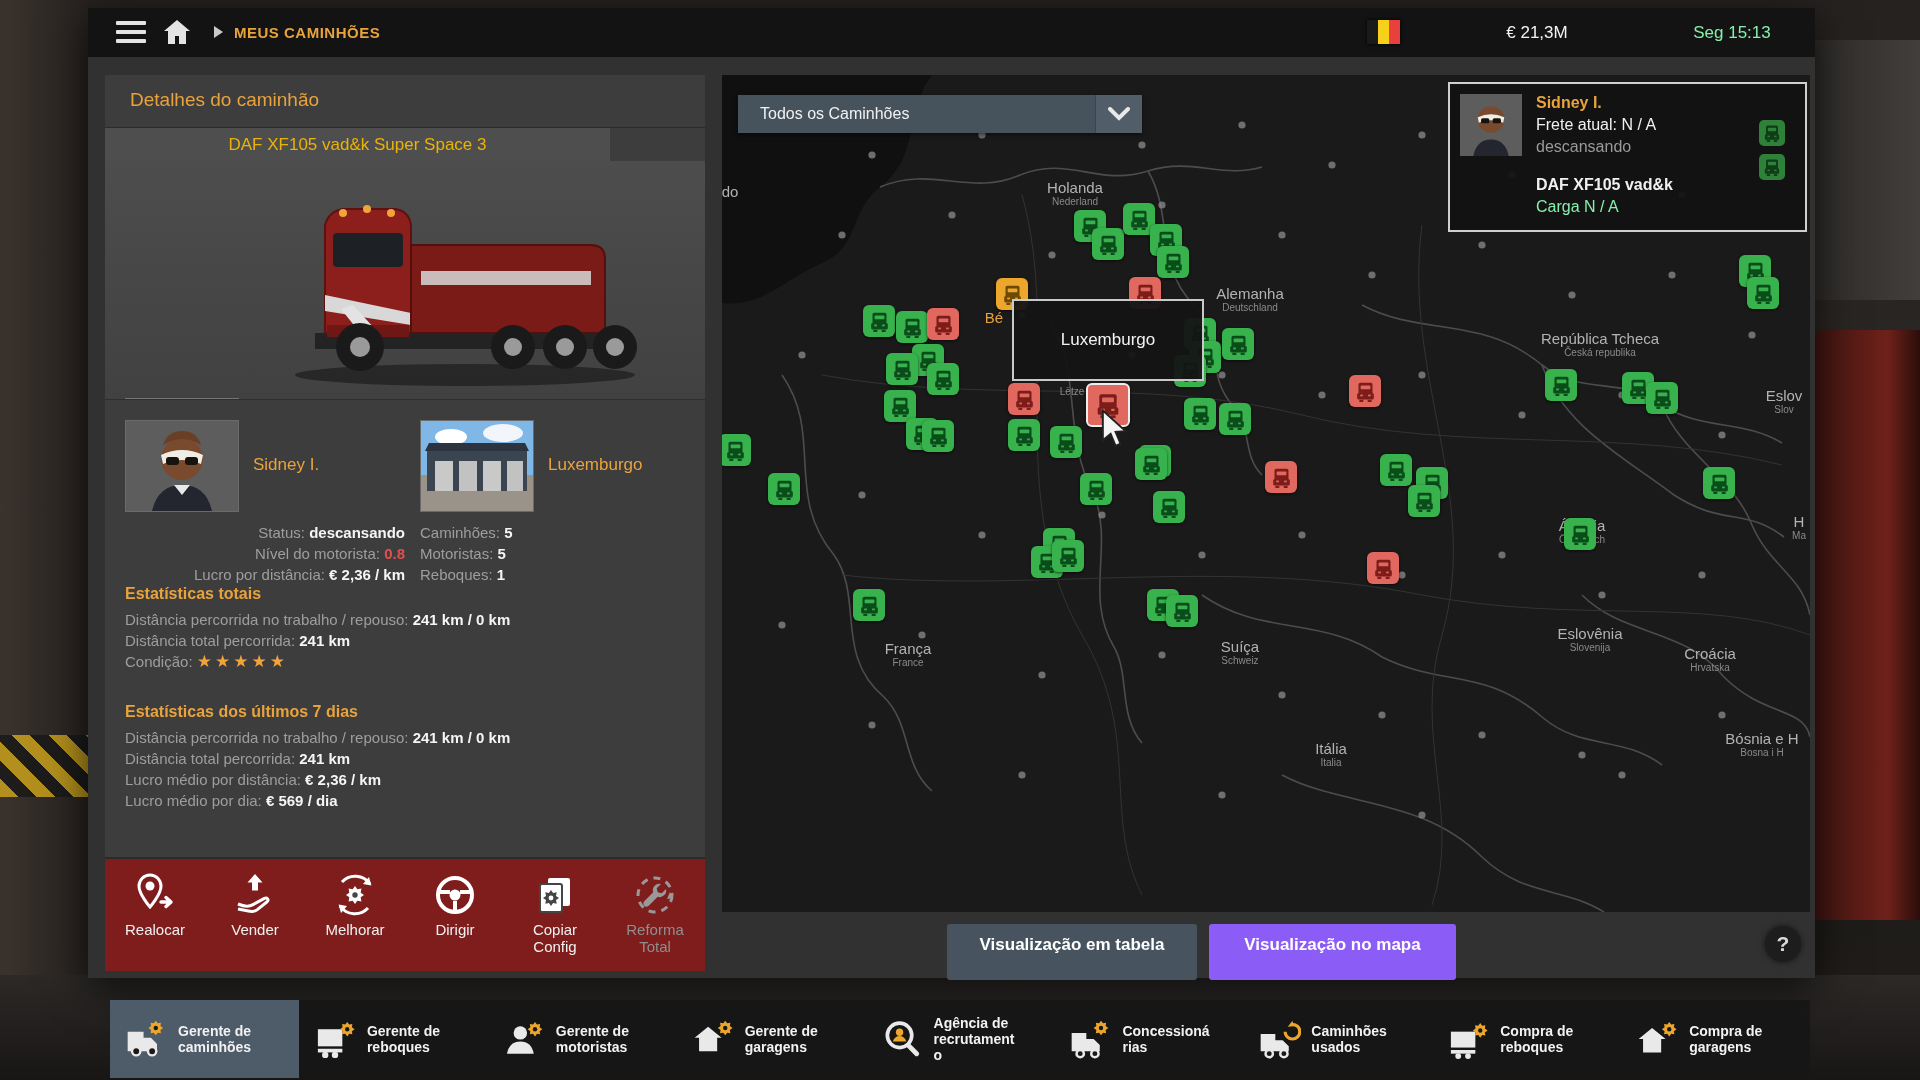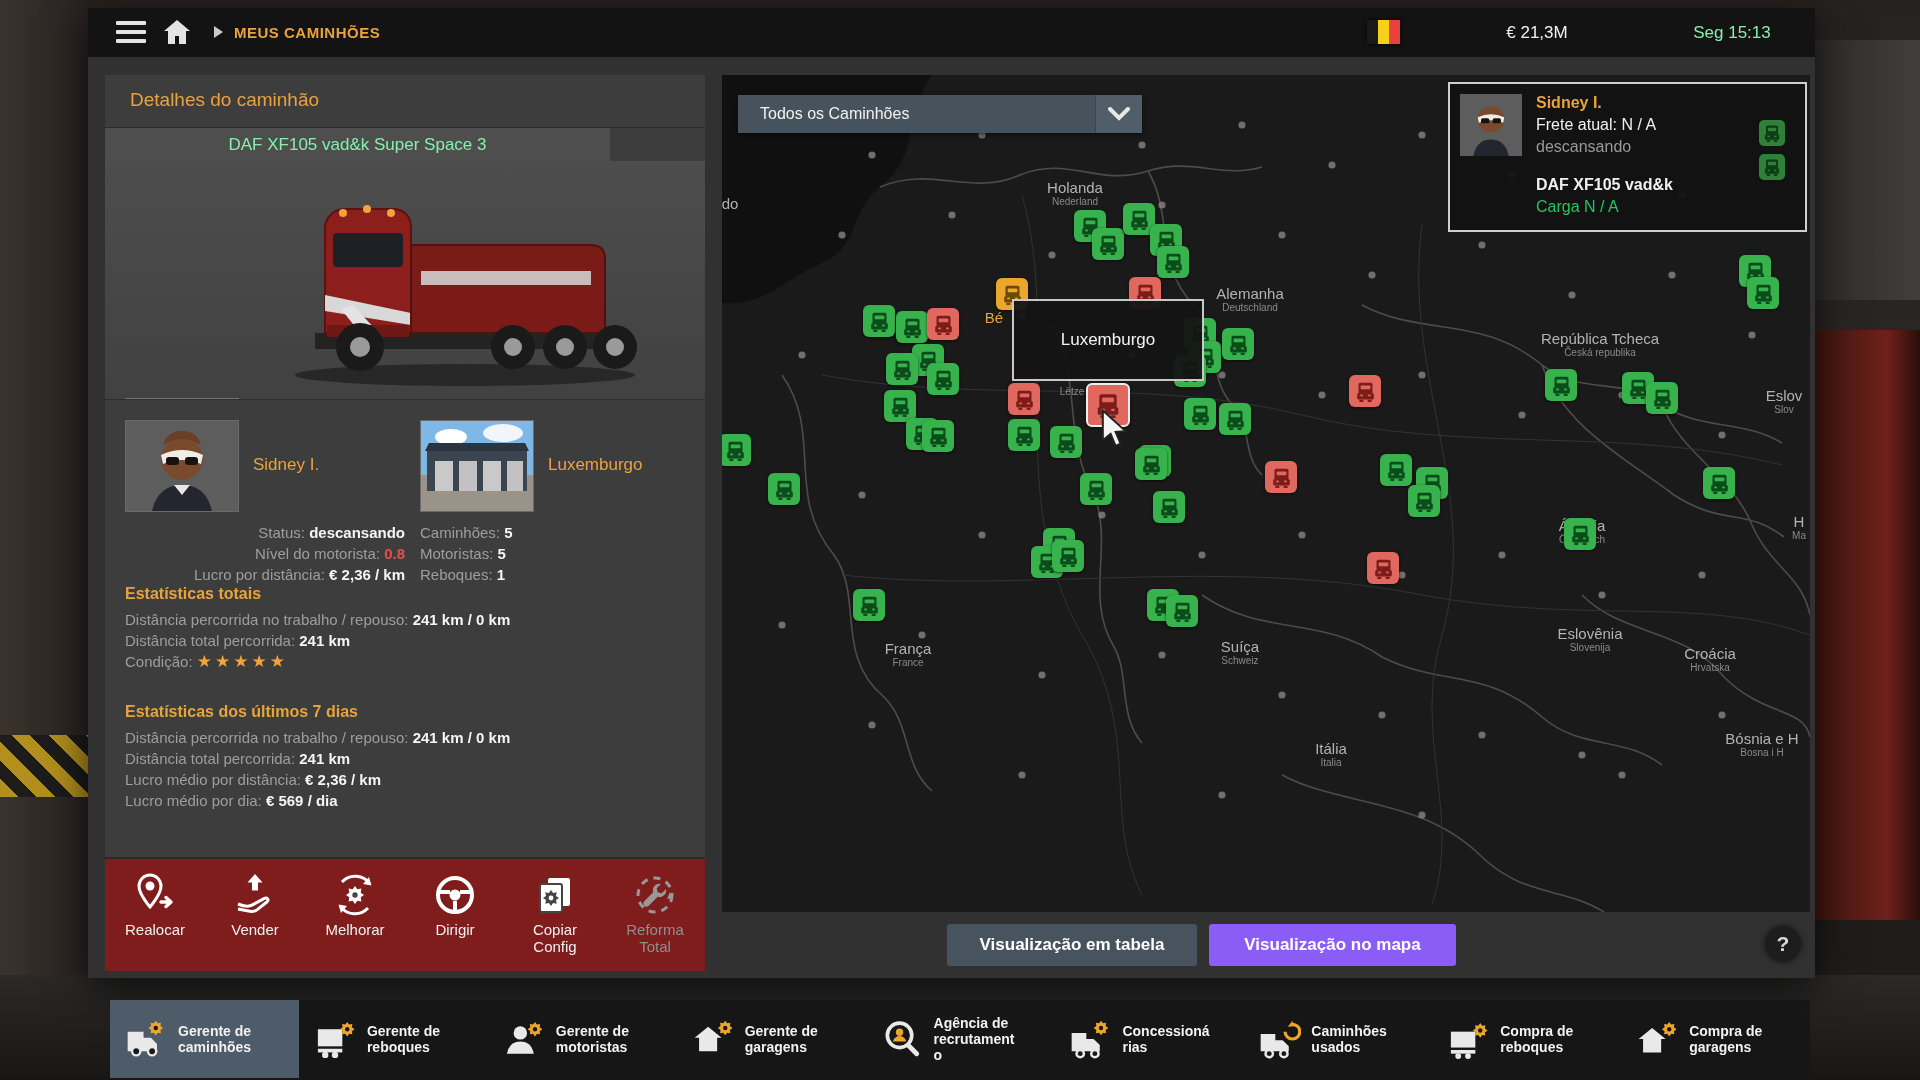--- a/index.html
+++ b/index.html
@@ -25,21 +25,21 @@
   .crumb-chev{left:126px;top:18px;width:0;height:0;border-left:9px solid #c9c9c9;border-top:6px solid transparent;border-bottom:6px solid transparent;}
   #breadcrumb{left:146px;top:16px;font-size:15px;font-weight:bold;letter-spacing:.5px;color:#e8a33d;}
   #flag{left:1279px;top:12px;width:33px;height:24px;display:flex;box-shadow:0 0 4px #000;}
   #flag div{flex:1;}
   #money{left:1374px;top:0;width:150px;height:49px;line-height:49px;text-align:center;font-size:17px;color:#f2f2f2;}
   #clock{left:1569px;top:0;width:150px;height:49px;line-height:49px;text-align:center;font-size:17px;color:#86efac;}
   
   #panel{left:17px;top:67px;width:600px;height:896px;background:#3d3d3d;}
   #panel-header{left:0;top:0;width:600px;height:52px;border-bottom:1px solid #2b2b2b;}
   #panel-title{left:25px;top:14px;font-size:19px;color:#e8a33d;}
-  #truck-title-bar{left:0;top:53px;width:505px;height:33px;background:#4e4e4e;line-height:33px;text-align:center;color:#86efac;font-size:17px;}
+  #truck-title-bar{left:0;top:53px;width:505px;height:33px;background:#4e4e4e;line-height:33px;text-align:center;color:#eab308;font-size:17px;}
   #truck-image-area{left:0;top:86px;width:600px;height:238px;background:linear-gradient(180deg,#4d4d4d,#414141);overflow:hidden;}
   #plate{left:20px;top:237px;width:112px;height:38px;background:#585858;border:1px solid #757575;line-height:38px;text-align:center;color:#f2f2f2;font-size:18px;}
   #people-row{left:0;top:324px;width:600px;height:160px;border-top:1px solid #2e2e2e;}
   .photo{top:20px;width:112px;height:90px;border:1px solid #6a6a6a;overflow:hidden;background:#555;}
   #driver-photo{left:20px;}
   #garage-photo{left:315px;}
   .person-label{top:55px;font-size:17px;color:#e8a33d;}
   #driver-name{left:148px;}
   #garage-name{left:443px;}
   .stat-col{top:122px;width:280px;}
@@ -78,24 +78,24 @@
   #truck-filter{left:16px;top:20px;width:404px;height:38px;background:#46525c;display:flex;z-index:6;cursor:pointer;box-shadow:0 2px 5px rgba(0,0,0,.5);}
   #truck-filter .sel{flex:1;line-height:38px;padding-left:22px;color:#f2f2f2;font-size:16px;}
   #truck-filter .chev{width:46px;border-left:1px solid #3a454e;background:#515d68;display:flex;align-items:center;justify-content:center;}
   
   #driver-card{left:726px;top:7px;width:355px;height:146px;background:rgba(18,18,18,.94);border:2px solid #cfcfcf;z-index:8;}
   #card-avatar{left:10px;top:10px;width:62px;height:62px;overflow:hidden;background:#555;}
   #card-name{left:86px;top:10px;color:#e8a33d;font-size:16px;font-weight:bold;}
   #card-freight{left:86px;top:32px;color:#f0f0f0;font-size:16px;}
   #card-status{left:86px;top:54px;color:#9a9a9a;font-size:16px;}
   #card-truck{left:86px;top:92px;color:#f0f0f0;font-size:16px;font-weight:bold;}
-  #card-cargo{left:86px;top:114px;color:#22c55e;font-size:16px;}
+  #card-cargo{left:86px;top:114px;color:#86efac;font-size:16px;}
   .card-badge{left:309px;width:26px;height:26px;border-radius:5px;background:#2f8038;display:flex;align-items:center;justify-content:center;}
   
-  .view-btn{top:916px;height:42px;border-radius:3px;line-height:42px;text-align:center;color:#fff;font-weight:bold;font-size:17px;cursor:pointer;}
+  .view-btn{top:916px;height:56px;border-radius:3px;line-height:42px;text-align:center;color:#fff;font-weight:bold;font-size:17px;cursor:pointer;}
   #btn-table{left:859px;width:250px;background:#47545f;}
   #btn-map{left:1121px;width:247px;background:#8b5cf6;}
   #help-btn{left:1677px;top:918px;width:36px;height:36px;border-radius:50%;background:#1d1d1d;color:#d8d8d8;font-size:21px;font-weight:bold;text-align:center;line-height:36px;cursor:pointer;box-shadow:0 0 6px rgba(0,0,0,.6);}
   
   #bottom-nav{left:110px;top:1000px;width:1700px;height:78px;background:rgba(22,22,22,.94);display:flex;z-index:20;}
   .nav-item{flex:1;display:flex;align-items:center;gap:10px;padding-left:14px;cursor:pointer;box-sizing:border-box;}
   .nav-item.active{background:#4e5b69;}
   .nav-icon{width:44px;height:44px;flex:0 0 44px;}
   .nav-label{color:#f2f2f2;font-size:14px;font-weight:bold;line-height:16px;white-space:pre-line;}
 </style>
@@ -379,21 +379,21 @@
         <div class="mlabel" style="left: 878px; top: 269px;"><span>República Tcheca</span><span class="sub">Česká republika</span></div>
         <div class="mlabel" style="left: 186px; top: 579px;"><span>França</span><span class="sub">France</span></div>
         <div class="mlabel" style="left: 518px; top: 552px; margin-top: 25px;"><span>Suíça</span><span class="sub">Schweiz</span></div>
         <div class="mlabel" style="left: 609px; top: 679px;"><span>Itália</span><span class="sub">Italia</span></div>
         <div class="mlabel" style="left: 860px; top: 456px;"><span>Áustria</span><span class="sub">Österreich</span></div>
         <div class="mlabel" style="left: 868px; top: 564px;"><span>Eslovênia</span><span class="sub">Slovenija</span></div>
         <div class="mlabel" style="left: 988px; top: 584px;"><span>Croácia</span><span class="sub">Hrvatska</span></div>
         <div class="mlabel" style="left: 1040px; top: 669px;"><span>Bósnia e H</span><span class="sub">Bosna i H</span></div>
         <div class="mlabel" style="left: 1062px; top: 326px;"><span>Eslov</span><span class="sub">Slov</span></div>
         <div class="mlabel" style="left: 1077px; top: 452px;"><span>H</span><span class="sub">Ma</span></div>
-        <div class="mlabel" style="left: 8px; top: 116px; margin-top: 12px;"><span>do</span></div>
+        <div class="mlabel" style="left: 8px; top: 116px;"><span>do</span></div>
         <div class="mlabel" style="left: 350px; top: 316px;">
           <span class="sub">Lëtze</span>
         </div>
         <div class="mlabel accent" style="left: 272px; top: 242px;"><span>Bé</span></div>
       </div>
     <div id="map-markers">
         <div class="mk g" style="left: 352px; top: 135px;">
           <svg width="21" height="21" viewBox="0 0 24 24">
     <rect x="4" y="2" width="16" height="17" rx="2" fill="#0b4d1a"></rect>
     <rect x="6.5" y="5" width="11" height="4.5" rx="1" fill="#38b24d"></rect>

